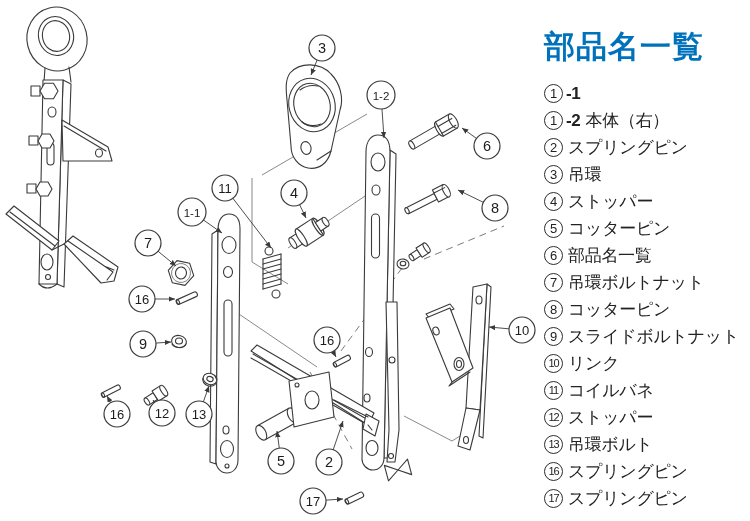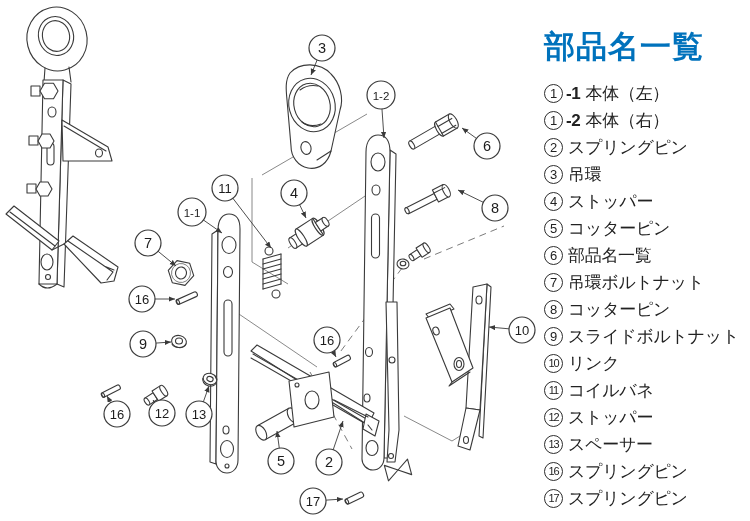--- a/index.html
+++ b/index.html
@@ -330,21 +330,20 @@
       </g>
     </g>
 </svg>
 
 <div class="panel">
   <div class="title" style="color: rgb(0, 114, 188);">部品名一覧</div>
   <div>
       <div class="row">
         <span class="circ">1</span>
         <span class="suffix">-1</span>
-        <span class="pname">本体（左）</span>
       </div>
       <div class="row">
         <span class="circ">1</span>
         <span class="suffix">-2</span>
         <span class="pname">本体（右）</span>
       </div>
       <div class="row">
         <span class="circ">2</span>
         <span class="pname">スプリングピン</span>
       </div>
@@ -383,21 +382,21 @@
       <div class="row">
         <span class="circ two">11</span>
         <span class="pname">コイルバネ</span>
       </div>
       <div class="row">
         <span class="circ two">12</span>
         <span class="pname">ストッパー</span>
       </div>
       <div class="row">
         <span class="circ two">13</span>
-        <span class="pname">スペーサー</span>
+        <span class="pname">吊環ボルト</span>
       </div>
       <div class="row">
         <span class="circ two">16</span>
         <span class="pname">スプリングピン</span>
       </div>
       <div class="row">
         <span class="circ two">17</span>
         <span class="pname">スプリングピン</span>
       </div>
     </div>

